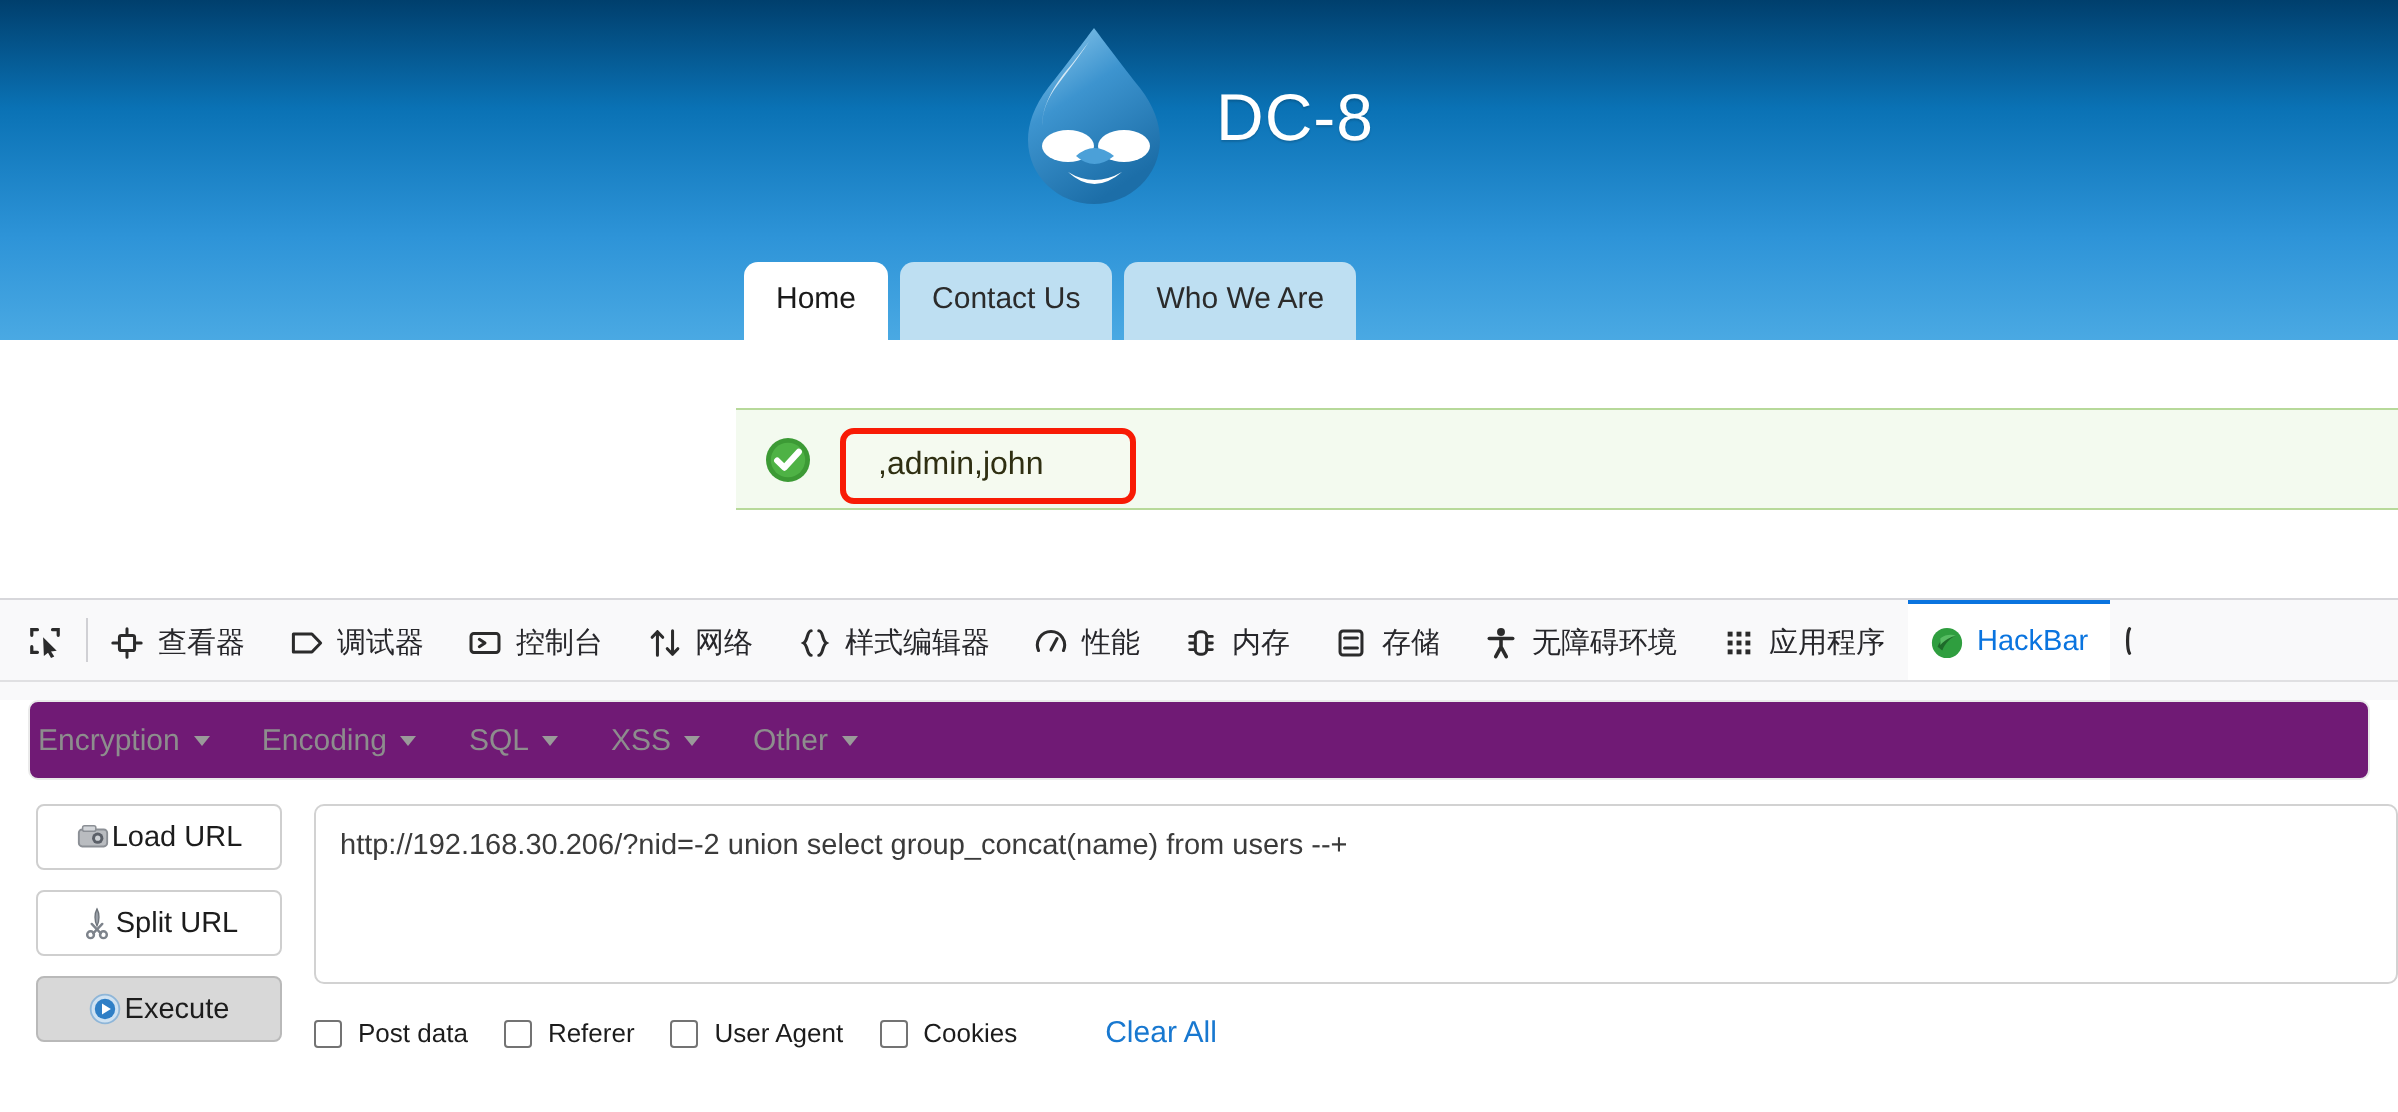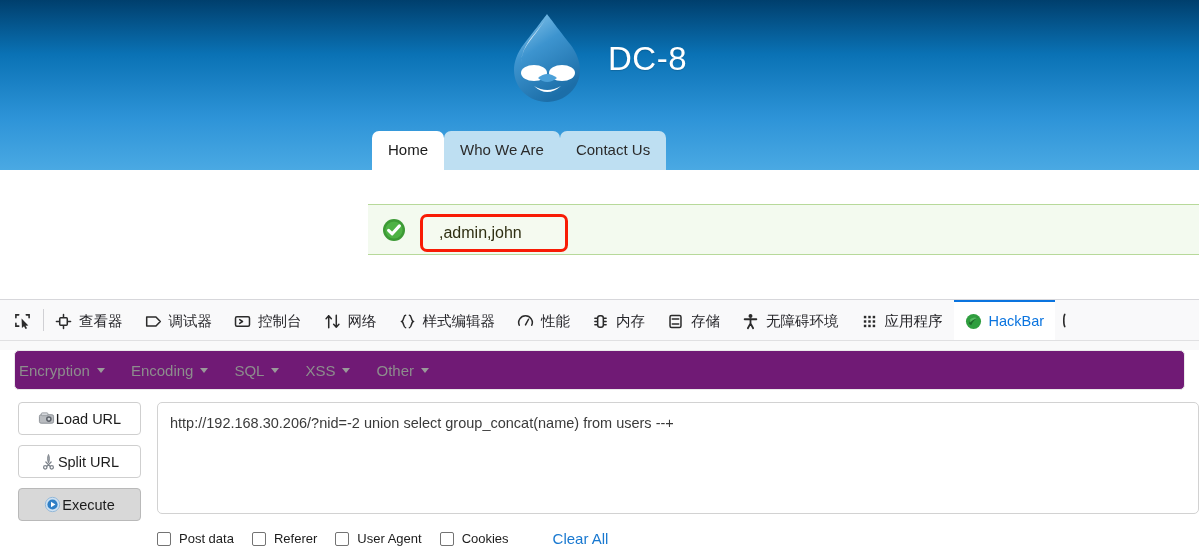--- a/index.html
+++ b/index.html
@@ -47,20 +47,21 @@
     font-weight: 400;
     text-shadow: 0 1px 1px rgba(0,0,0,.15);
   }
 
   .main-nav {
     position: absolute;
     left: 372px;
     bottom: 0;
     display: flex;
     align-items: flex-end;
+    gap: 6px;
   }
   .nav-tab {
     background: #bedff2;
     color: #2b2b2b;
     font-size: 15px;
     padding: 10px 16px 11px 16px;
     border-radius: 7px 7px 0 0;
     line-height: 1.2;
     white-space: nowrap;
     cursor: pointer;
@@ -232,21 +233,21 @@
   }
   .hb-btn-icon { width: 17px; height: 17px; display:block; flex:0 0 auto;}
 
   .hb-right {
     flex: 1 1 auto;
     padding-right: 0;
   }
   .hb-url {
     border: 1px solid #d2d2d2;
     border-radius: 5px;
-    height: 112px;
+    height: 90px;
     box-sizing: border-box;
     padding: 11px 12px;
     font-size: 14.5px;
     color: #3b3b3b;
     line-height: 1.3;
     background: #ffffff;
     overflow: hidden;
     word-break: break-all;
     cursor: text;
   }
@@ -304,24 +305,24 @@
       <path d="M22 74 Q35 86 49 74 Q35 82 22 74 Z" fill="#ffffff"></path>
     </svg>
     <div class="site-title">DC-8</div>
   </div>
 
   <div class="main-nav">
     <div class="nav-tab active">
       <span>Home</span>
     </div>
     <div class="nav-tab">
+      <span>Contact Us</span>
+    </div>
+    <div class="nav-tab">
       <span>Who We Are</span>
-    </div>
-    <div class="nav-tab">
-      <span>Contact Us</span>
     </div>
   </div>
 </div>
 
 <div class="content-area">
   <div class="status-message">
     <svg class="check-icon" viewBox="0 0 24 24">
       <circle cx="12" cy="12" r="11" fill="#3c9a35"></circle>
       <circle cx="12" cy="12" r="8.6" fill="#4eb245"></circle>
       <path d="M6.6 12.3 L10.2 15.8 L17.4 7.9" stroke="#ffffff" stroke-width="3.1" fill="none" stroke-linecap="round" stroke-linejoin="round"></path>

